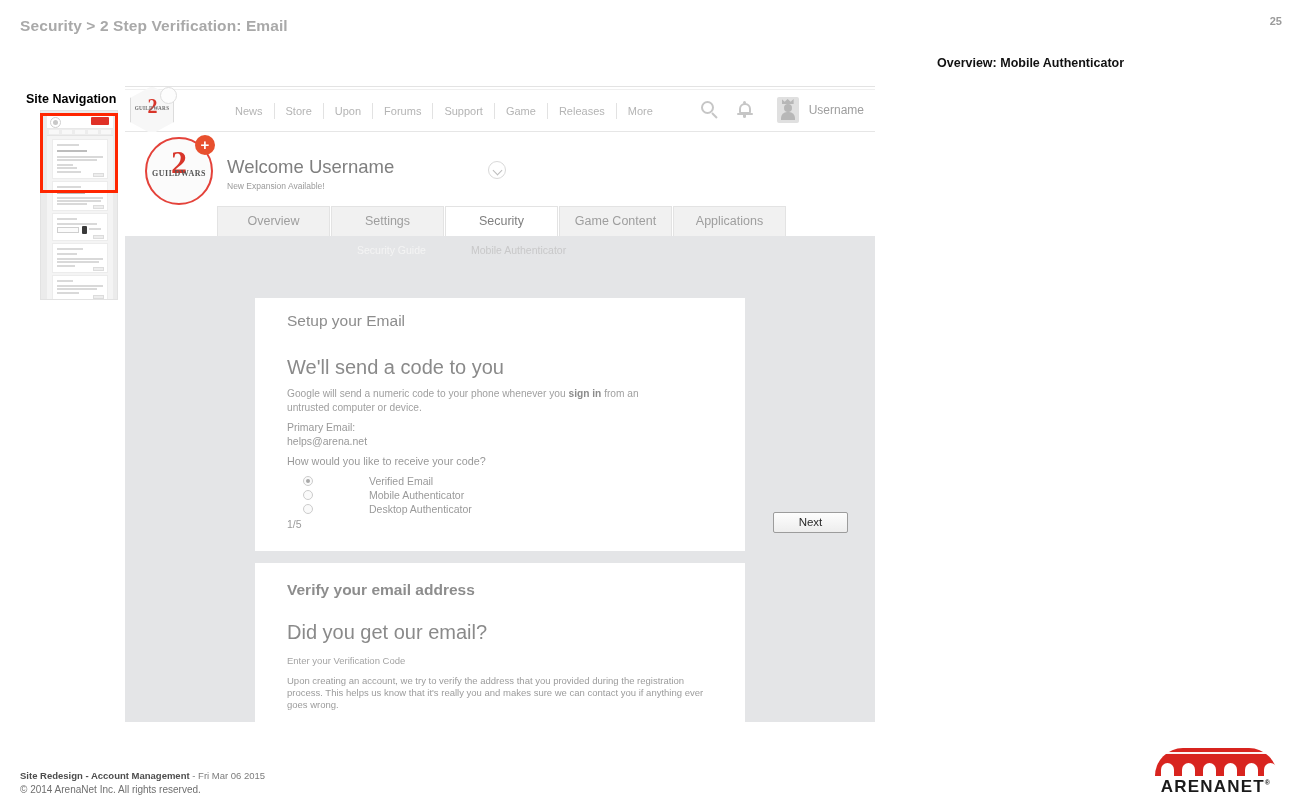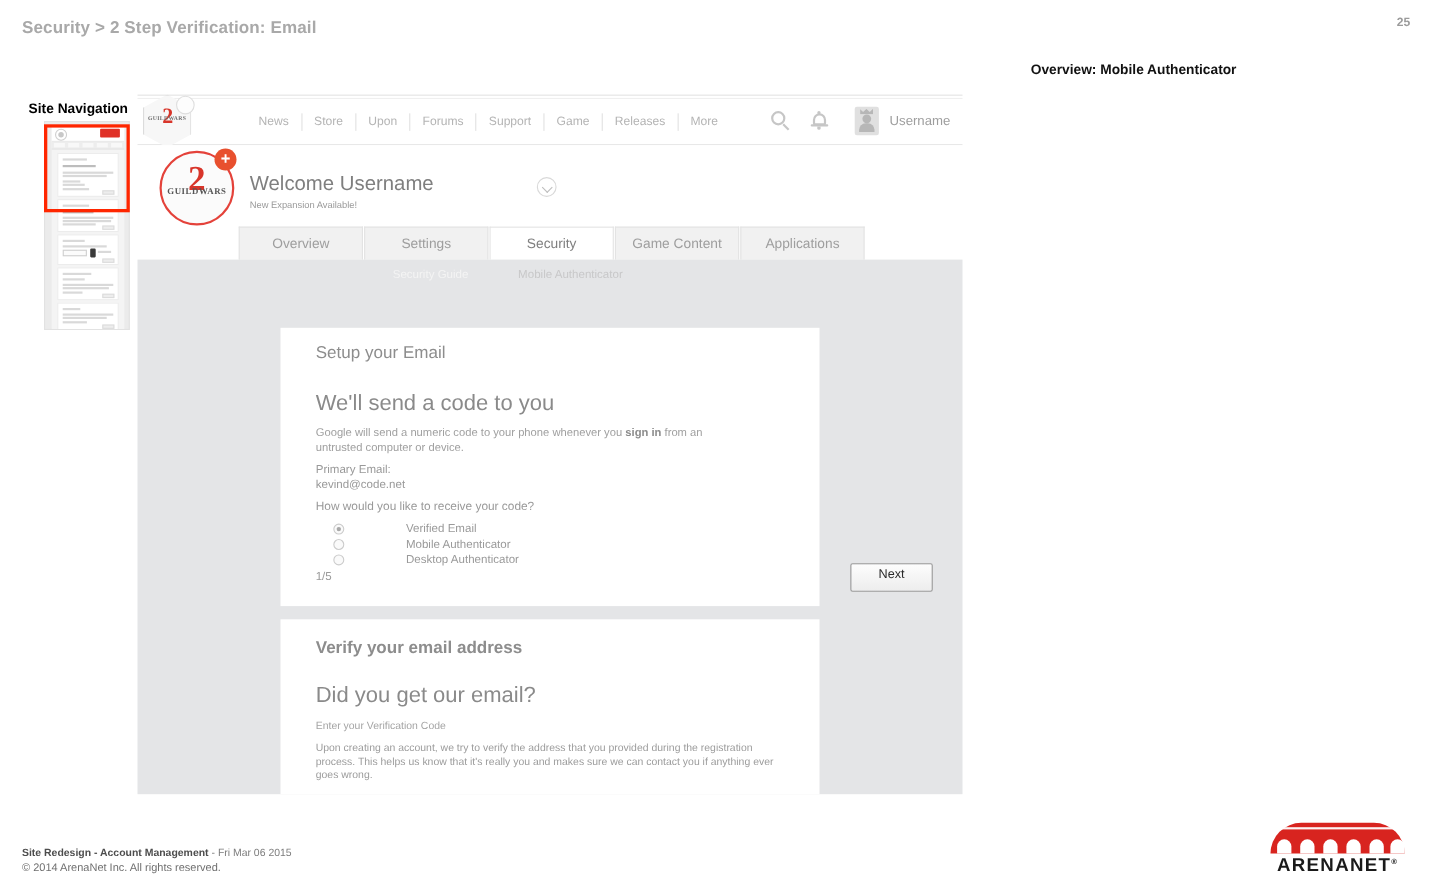--- a/index.html
+++ b/index.html
@@ -166,21 +166,21 @@
   .radio{
     width:10px;height:10px;border-radius:50%;border:1px solid #cccccc;
     box-sizing:border-box;background:#fafafa;position:relative;margin-right:16px;
   }
   .radio.checked:after{
     content:"";position:absolute;left:2px;top:2px;width:4px;height:4px;border-radius:50%;background:#a8a8a8;
   }
   .radio-label{font-size:10.5px;color:#9a9a9a;white-space:nowrap;}
   #c1-step{position:absolute;left:32px;top:220px;font-size:10.5px;color:#9a9a9a;}
   #next-button{
-    position:absolute;left:518px;top:214px;width:75px;height:26px;
+    position:absolute;left:518px;top:214px;width:75px;height:21px;
     background:linear-gradient(#fdfdfd,#ededed);border:1px solid #9c9c9c;
     border-radius:2px;box-sizing:border-box;
     font-size:11.5px;color:#2a2a2a;text-align:center;line-height:19px;
     font-family:"Liberation Sans",sans-serif;
   }
   #c2-kicker{position:absolute;left:32px;top:18px;font-weight:bold;}
   #c2-h1{position:absolute;left:32px;top:58px;}
   #c2-sub{position:absolute;left:32px;top:92px;font-size:9.5px;color:#a4a4a4;}
   #c2-p{position:absolute;left:32px;top:112px;width:428px;font-size:9.5px;color:#9c9c9c;line-height:12px;}
   
@@ -341,21 +341,21 @@
     <div id="subtabs">
       <div class="subtab" id="subtab-guide">Security Guide</div>
       <div class="subtab" id="subtab-mobile">Mobile Authenticator</div>
     </div>
 
     <div class="card" id="card1">
       <div class="card-kicker" id="c1-kicker">Setup your Email</div>
       <div class="card-h1" id="c1-h1">We'll send a code to you</div>
       <div class="card-p" id="c1-p1"><span>Google will send a numeric code to your phone whenever you </span><b>sign in</b><span> from an untrusted computer or device.</span></div>
       <div id="c1-email-label">Primary Email:</div>
-      <div id="c1-email-value">kevind@code.net</div>
+      <div id="c1-email-value">helps@arena.net</div>
       <div id="c1-question">How would you like to receive your code?</div>
 
       <div id="radios">
         <div class="radio-row">
           <div class="radio checked"></div>
           <div class="radio-label">Verified Email</div>
         </div>
         <div class="radio-row">
           <div class="radio"></div>
           <div class="radio-label">Mobile Authenticator</div>

